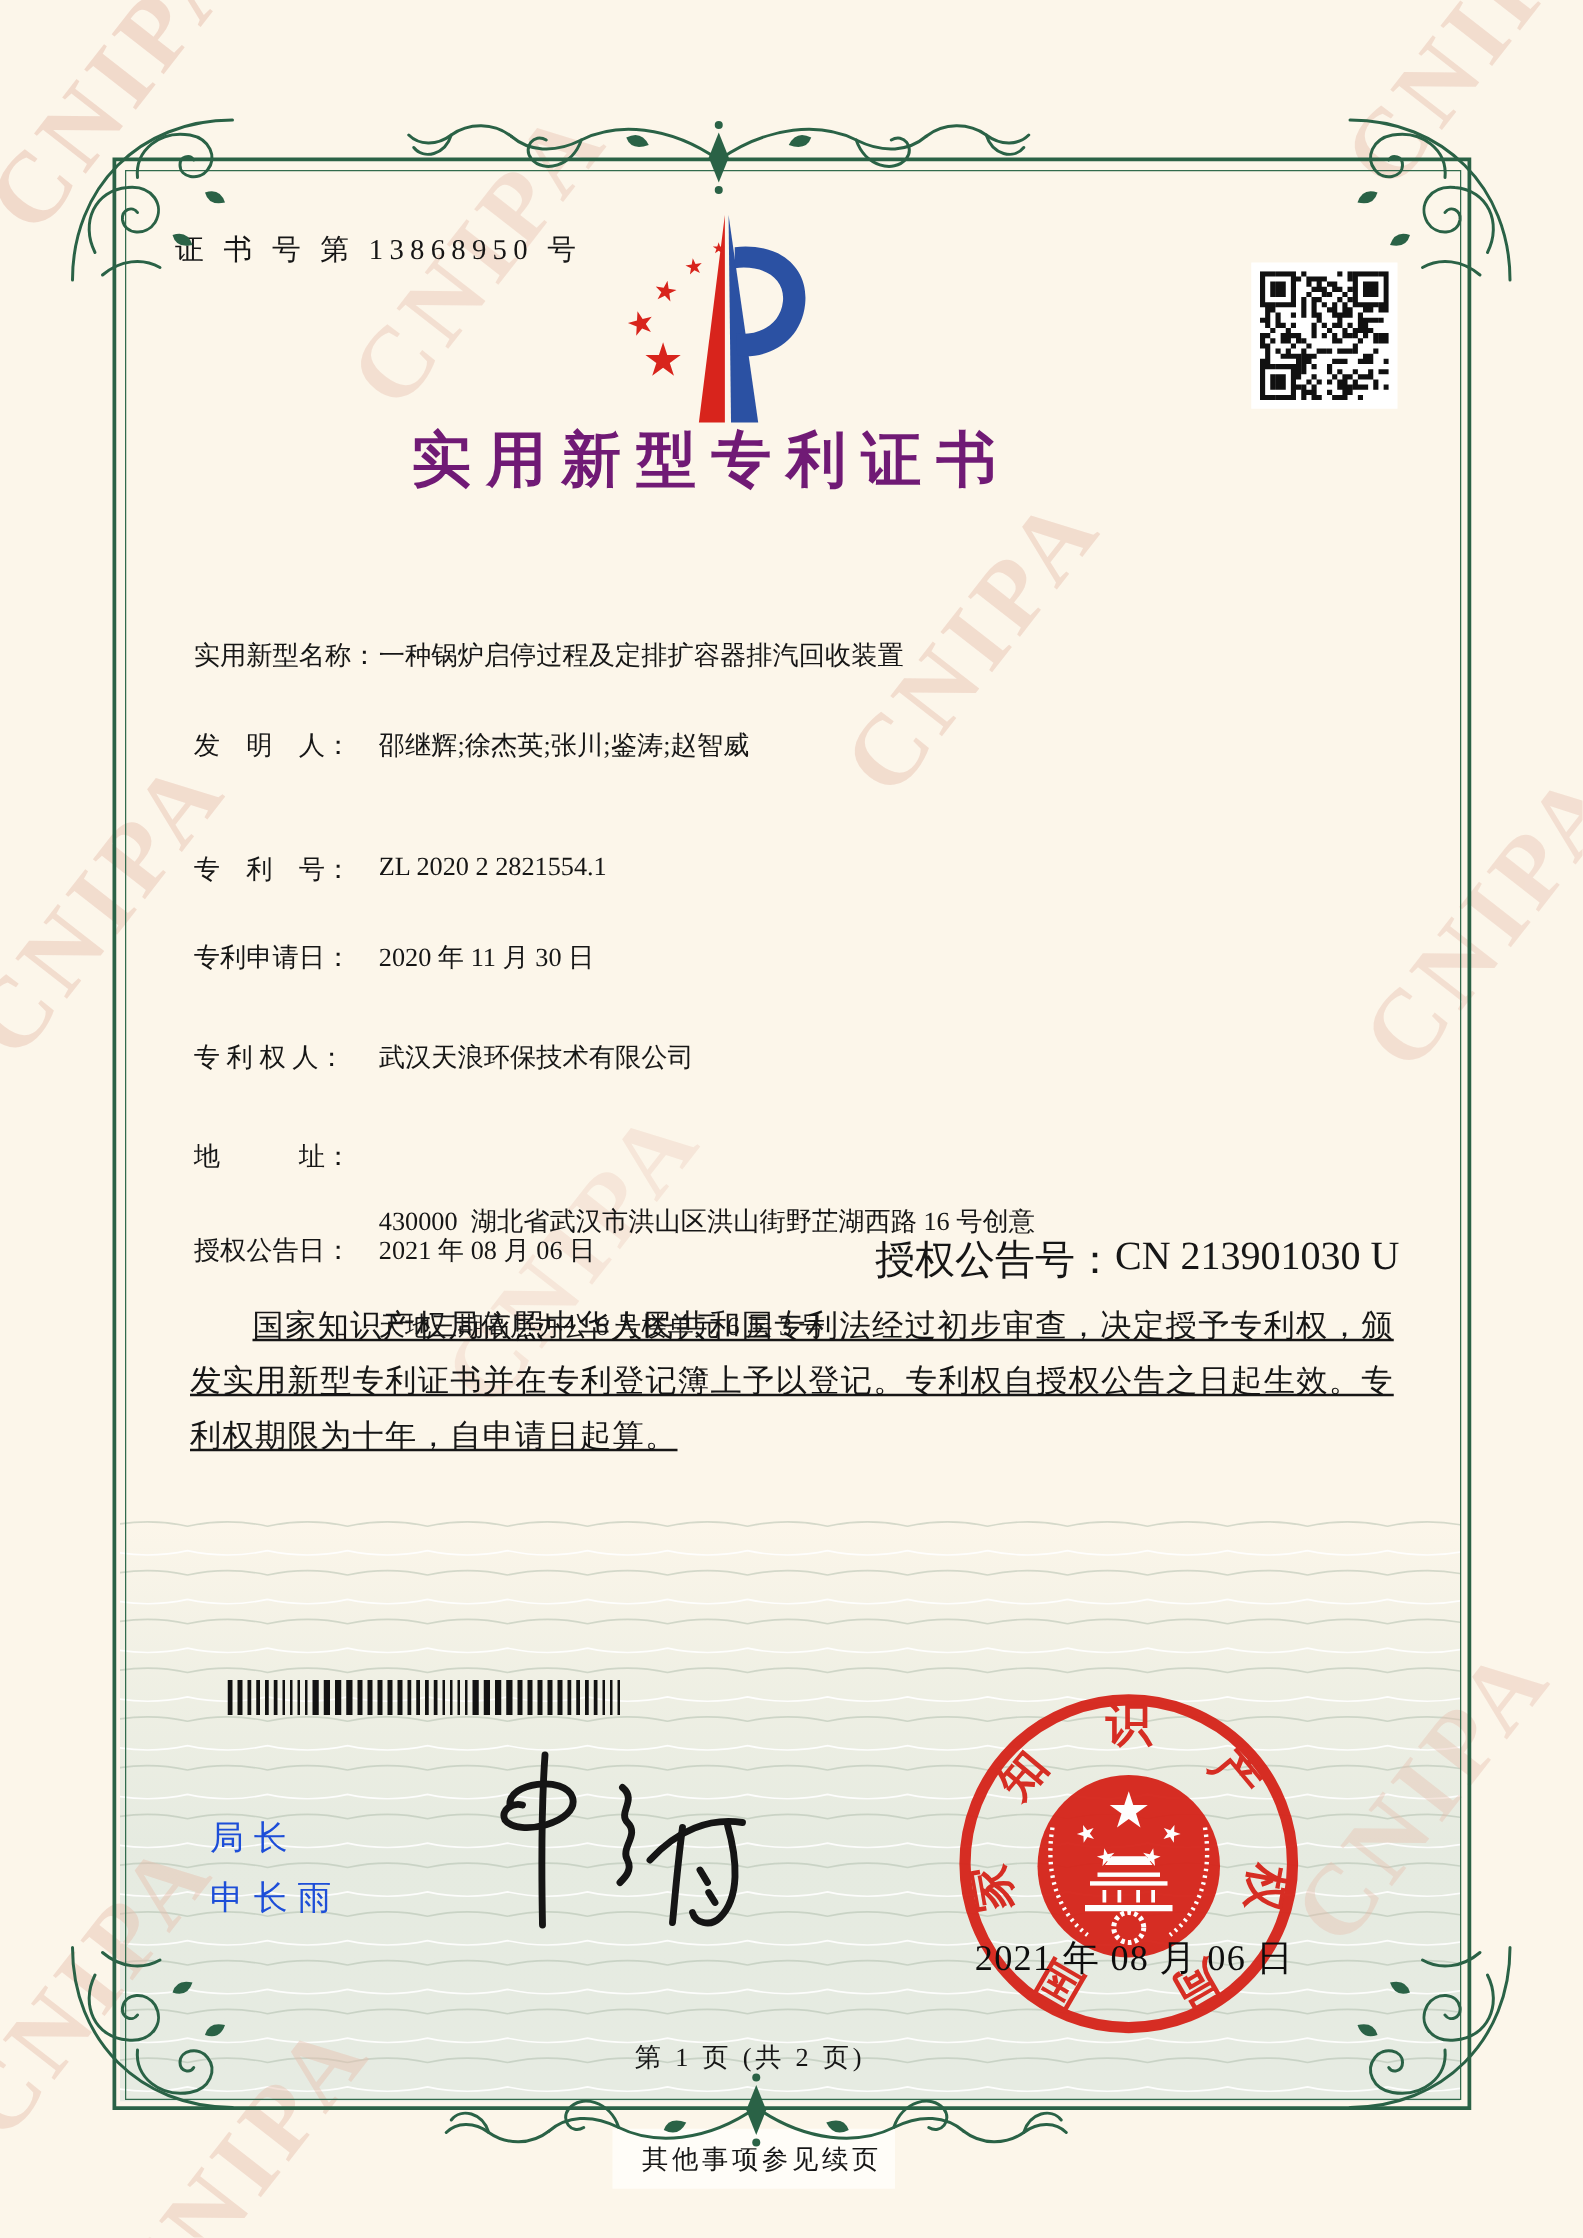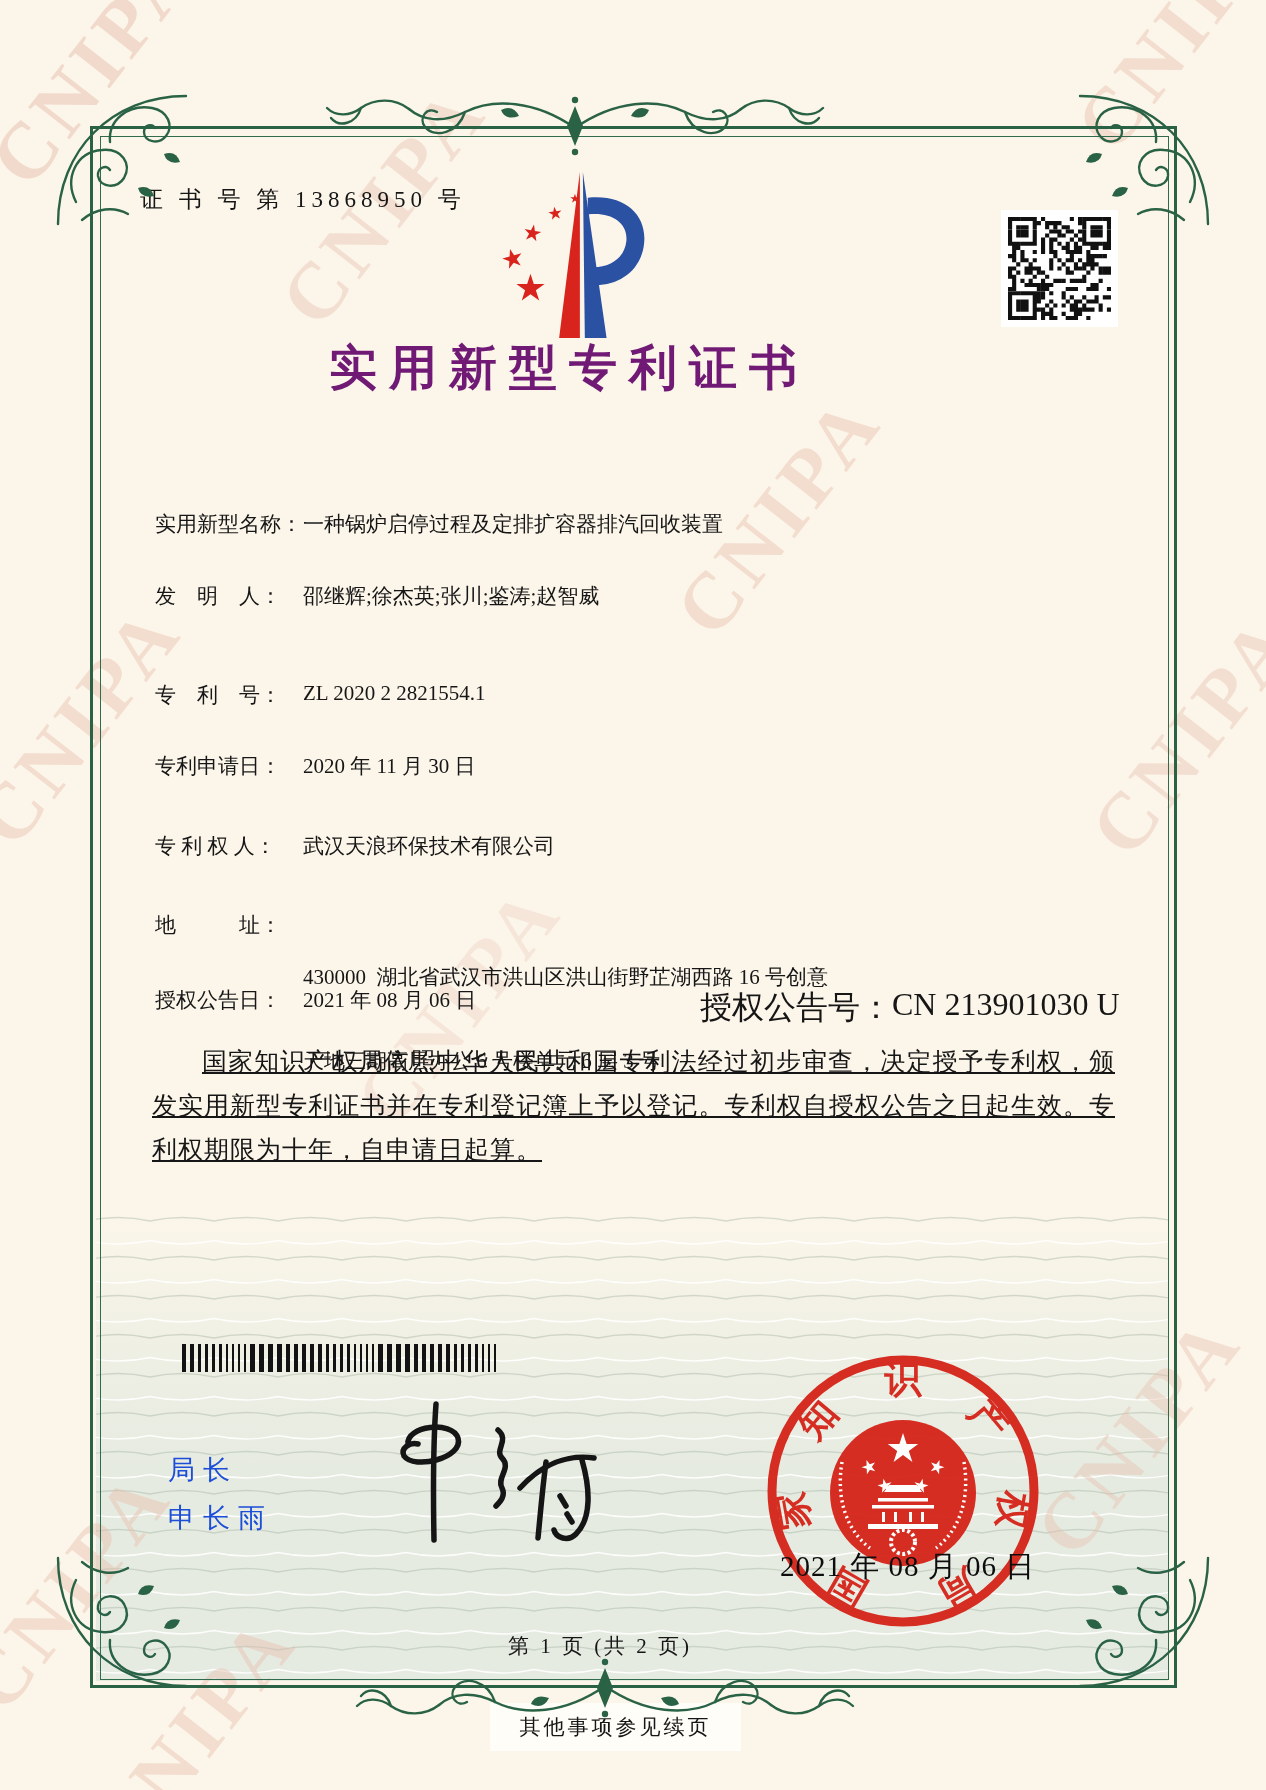--- a/index.html
+++ b/index.html
@@ -43,22 +43,22 @@
       rgba(226,233,223,.85) 55%,#e6ebe2 100%);}
   .barcode{position:absolute;left:182px;top:1344px;z-index:2;}
   .sig-label{position:absolute;left:168px;z-index:2;font-family:"Liberation Sans","DejaVu Sans",sans-serif;
     font-size:27px;letter-spacing:8px;color:#1d4ed8;font-weight:500;}
   .signature{position:absolute;left:370px;top:1392px;z-index:2;}
   .seal{position:absolute;left:758px;top:1346px;width:290px;height:290px;z-index:3;opacity:.96;}
   .sealdate{position:absolute;left:765px;top:1547px;width:285px;text-align:center;z-index:4;
     font-size:29px;letter-spacing:1px;color:#0d0d0d;}
   .pageinfo{position:absolute;left:600px;top:1632px;transform:translateX(-50%);
     font-size:21px;letter-spacing:3px;z-index:2;}
-  .contnote{position:absolute;left:490px;top:1703px;width:251px;height:48px;background:#fffdf8;
-    z-index:2;display:flex;align-items:center;justify-content:center;font-size:21px;letter-spacing:3px;}
+  .contnote{position:absolute;left:490px;top:1703px;width:213px;height:48px;background:#fffdf8;
+    z-index:2;display:flex;align-items:center;justify-content:center;font-size:21px;letter-spacing:3px;padding-left:13px;}
   svg text{font-family:"Liberation Serif","DejaVu Serif",serif;}
 </style>
 </head>
 <body>
 
 <svg width="0" height="0" style="position:absolute">
   <defs>
     <path id="st" d="M0 -1 L0.2245 -0.309 0.9511 -0.309 0.3633 0.118 0.5878 0.809 0 0.382 -0.5878 0.809 -0.3633 0.118 -0.9511 -0.309 -0.2245 -0.309 Z"></path>
     <g id="corn" fill="none" stroke="#2a6246" stroke-width="2.4" stroke-linecap="round">
       <path d="M6 134 C6 60 60 6 134 6"></path>

